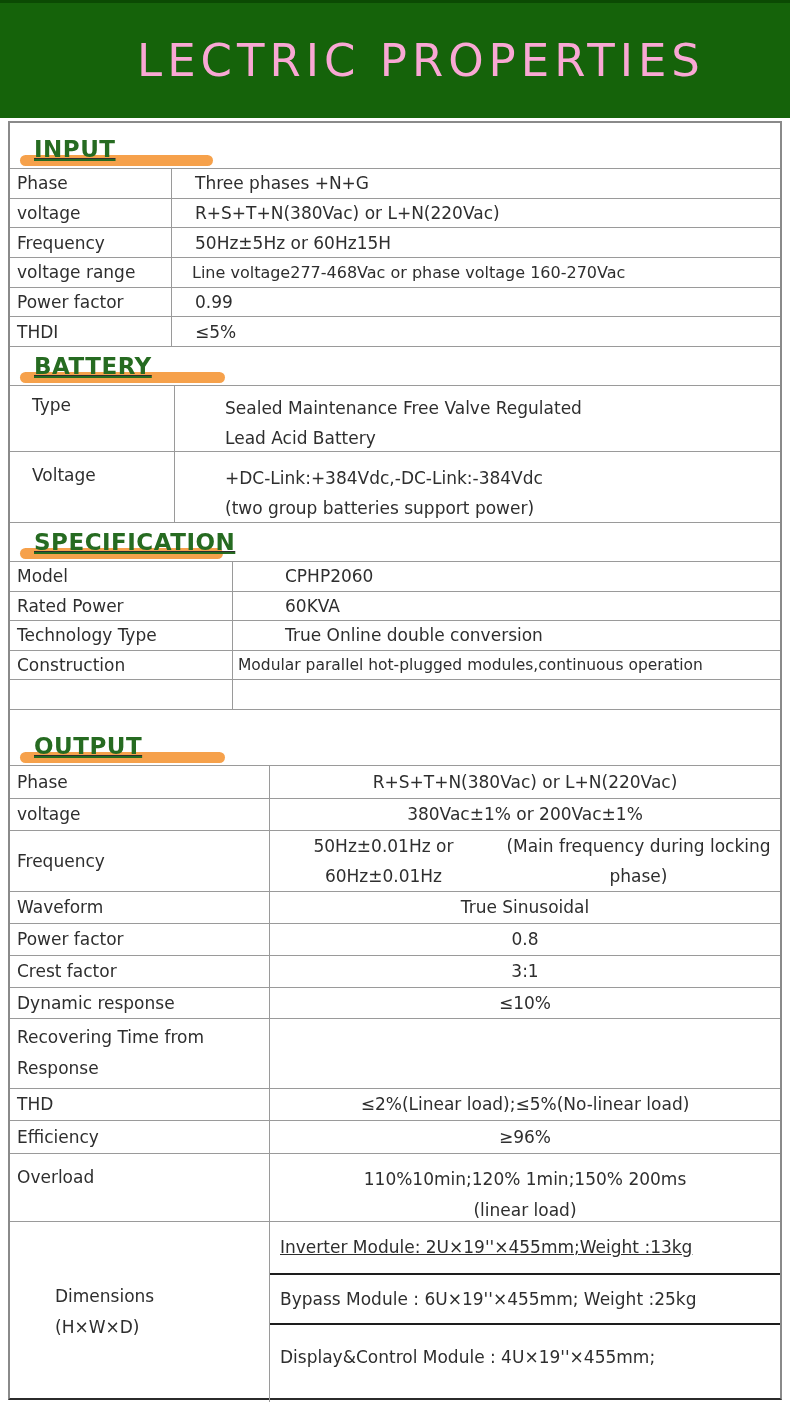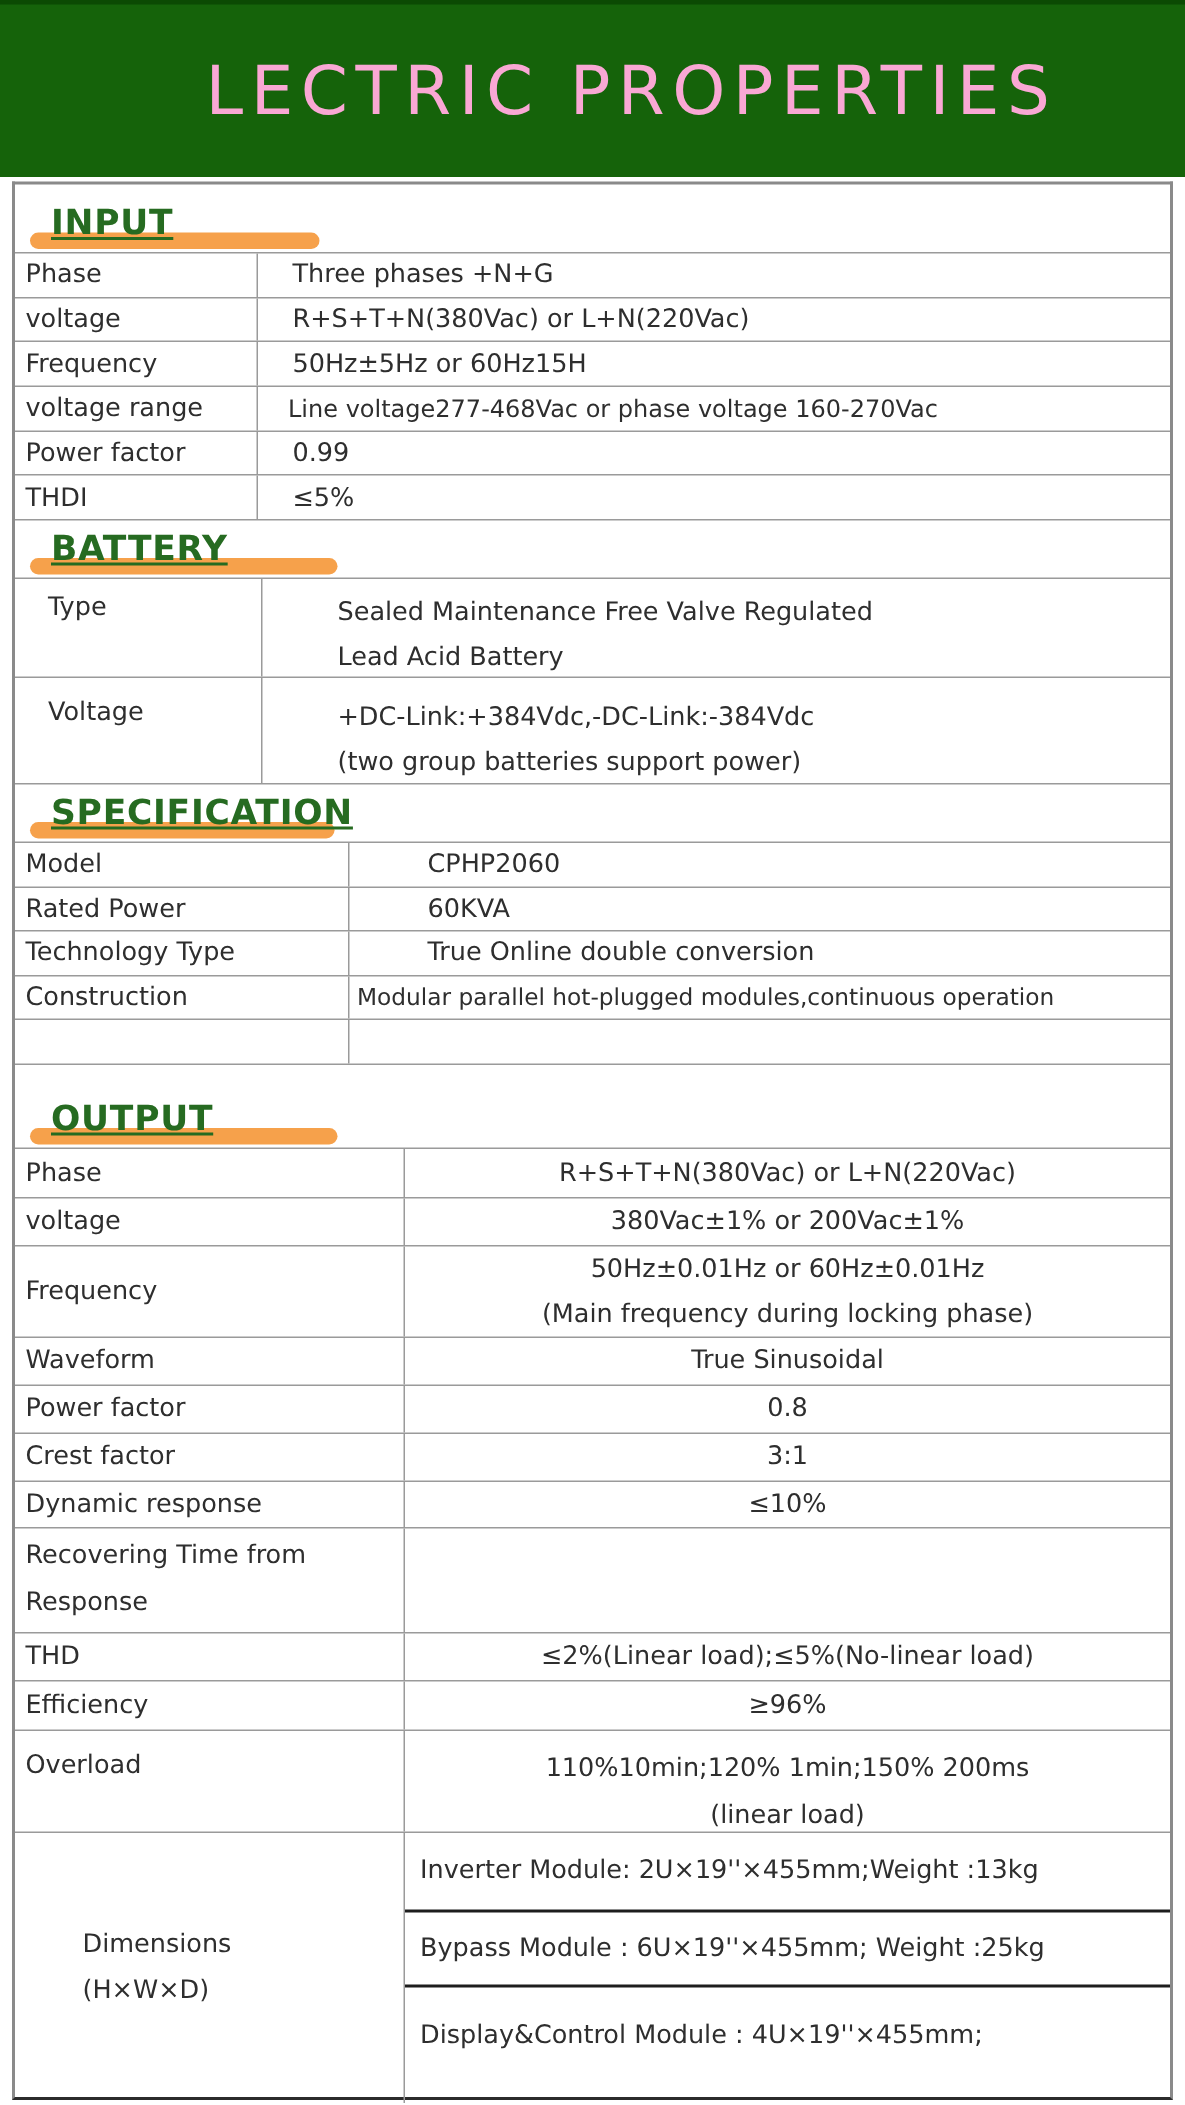--- a/index.html
+++ b/index.html
@@ -20,21 +20,21 @@
   .banner-title{color:#f9a8d4;font-size:45px;letter-spacing:5px;font-weight:400;
     padding-left:52px;white-space:nowrap;}
   .sheet{position:absolute;left:8px;top:121px;width:774px;height:1279px;
     border:2px solid var(--outer);border-bottom:2px solid #2b2b2b;background:#fff;}
   
   .hblock{display:flex;flex-direction:column;justify-content:flex-end;}
   .hblock.h-input{height:45px;}
   .hblock.h-battery{height:38px;}
   .hblock.h-spec{height:38px;}
   .hblock.h-output{height:55px;}
-  .heading{position:relative;display:inline-block;margin:0 0 6px 24px;align-self:flex-start;}
+  .heading{position:relative;display:inline-block;margin:0 0 6px 24px;align-self:flex-start;text-decoration:underline;}
   .heading .bar{position:absolute;left:-14px;bottom:-4px;height:11px;
     background:var(--accent-orange);border-radius:7px;z-index:0;}
   .h-input .bar{width:193px;}
   .h-battery .bar{width:205px;}
   .h-spec .bar{width:203px;}
   .h-output .bar{width:205px;}
   .heading .htext{position:relative;z-index:1;font-size:23px;font-weight:bold;
     color:var(--heading-green);text-decoration:underline;letter-spacing:.5px;line-height:26px;}
   
   .tbl{border-top:1px solid var(--line);width:100%;}
@@ -62,39 +62,39 @@
   .t-spec .row{height:29.6px;}
   .t-spec .cl{width:223px;}
   .t-spec .cv{padding-left:52px;}
   .t-spec .row.small .cv{font-size:15.5px;padding-left:5px;padding-right:2px;}
   
   .t-output .cl{width:260px;}
   .t-output .cv{justify-content:center;text-align:center;}
   .t-output .r-phase{height:33px;}
   .t-output .r-voltage{height:32px;}
   .t-output .r-frequency{height:61px;}
-  .t-output .r-frequency .cv{flex-direction:column;justify-content:center;line-height:30px;align-items:center;}
+  .t-output .r-frequency .cv{flex-direction:row;justify-content:center;line-height:30px;align-items:center;}
   .t-output .r-waveform{height:32px;}
   .t-output .r-pf{height:32px;}
   .t-output .r-crest{height:32px;}
   .t-output .r-dynamic{height:31px;}
   .t-output .r-recover{height:70px;}
   .t-output .r-recover .cl{flex-direction:column;align-items:flex-start;justify-content:center;line-height:31px;}
   .t-output .r-recover .cv{align-items:flex-end;padding-bottom:10px;}
   .t-output .r-thd{height:32px;}
   .t-output .r-eff{height:33px;}
   .t-output .r-overload{height:68px;}
   .t-output .r-overload .cl{align-items:flex-start;padding-top:13px;text-align:right;}
   .t-output .r-overload .cv{flex-direction:column;justify-content:flex-start;padding-top:10px;line-height:31px;}
   .t-output .r-dims{height:180px;border-bottom:none;}
   .t-output .r-dims .cl{flex-direction:column;align-items:flex-start;justify-content:center;
     line-height:31px;padding-left:45px;}
   .t-output .r-dims .cv{flex-direction:column;align-items:stretch;justify-content:flex-start;padding:0;}
   .sub{display:flex;align-items:center;padding-left:10px;font-size:17px;}
-  .sub-1{height:53px;border-bottom:2px solid var(--dark-line);}
+  .sub-1{height:53px;border-bottom:2px solid var(--dark-line);text-decoration:underline;}
   .sub-2{height:50px;border-bottom:2px solid var(--dark-line);}
   .sub-3{height:65px;}
 </style>
 </head>
 <body>
 
 <div class="banner">
   <div class="banner-title">LECTRIC PROPERTIES</div>
 </div>
 

